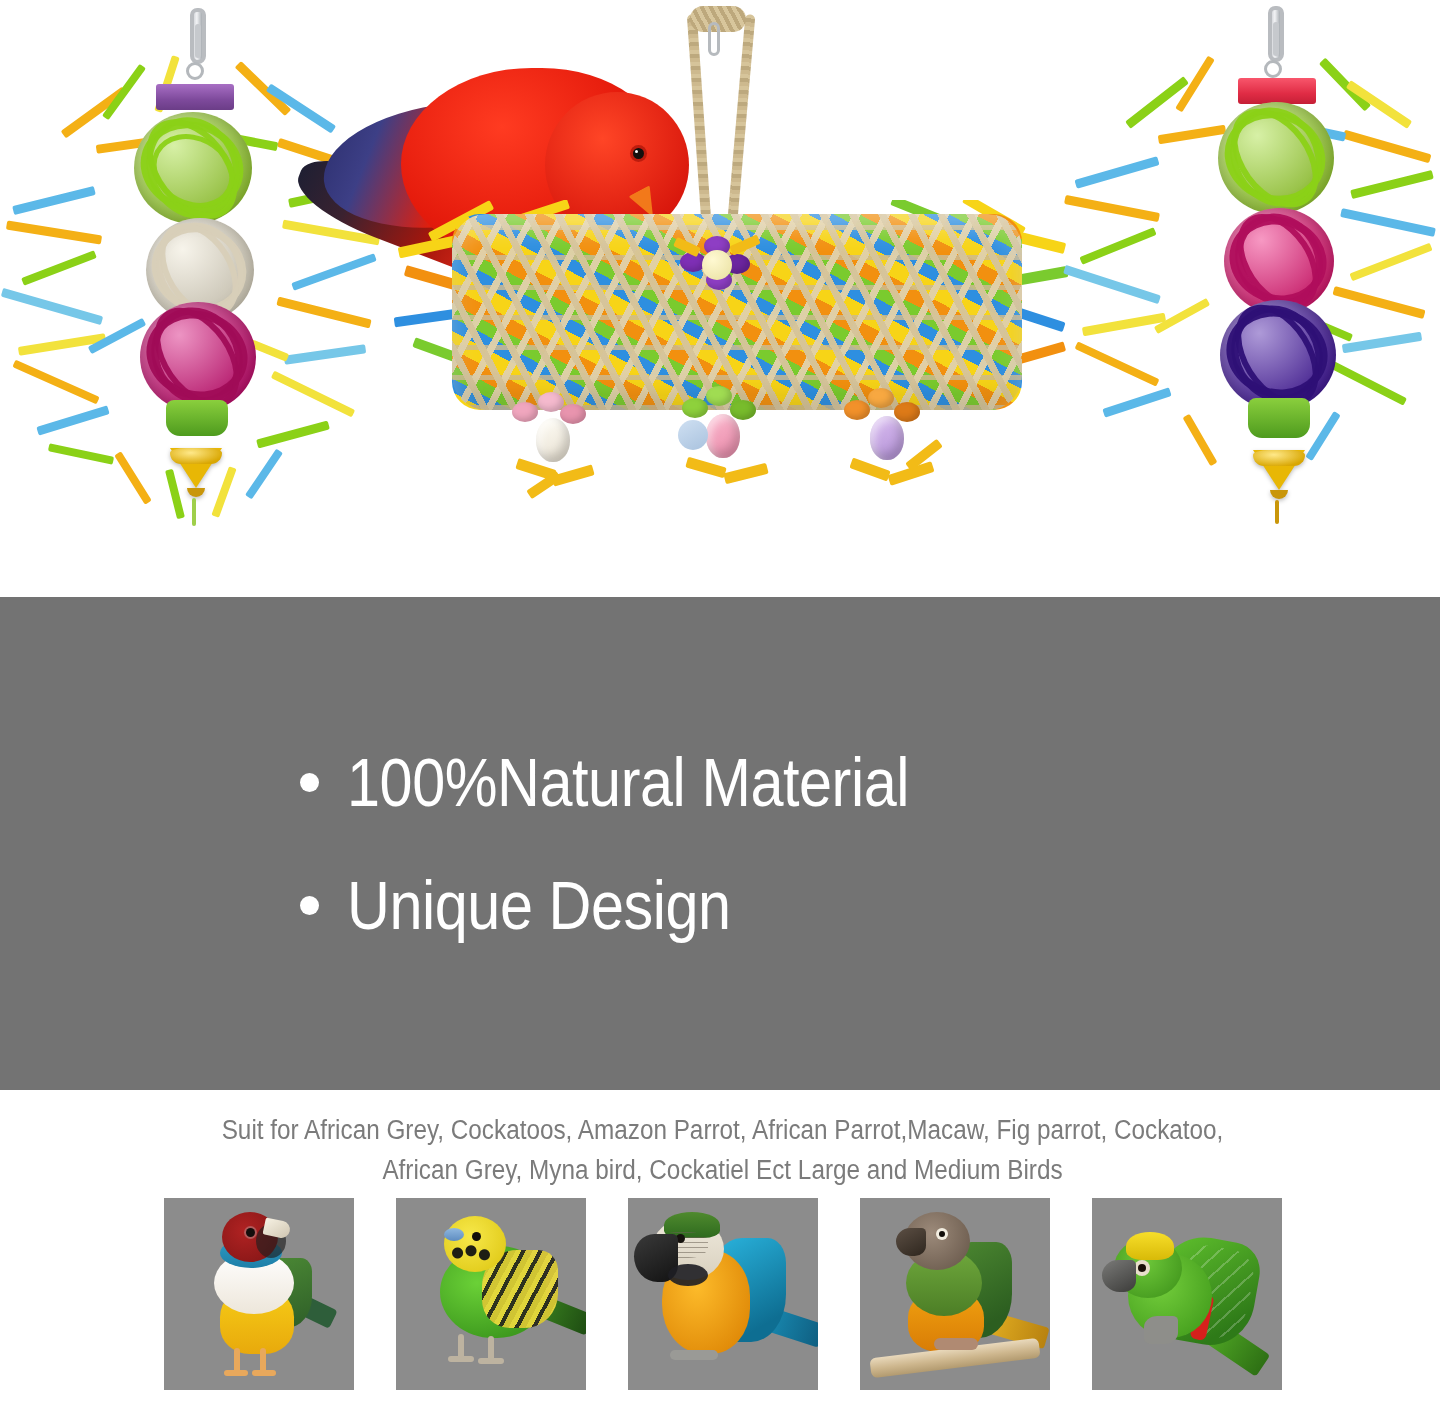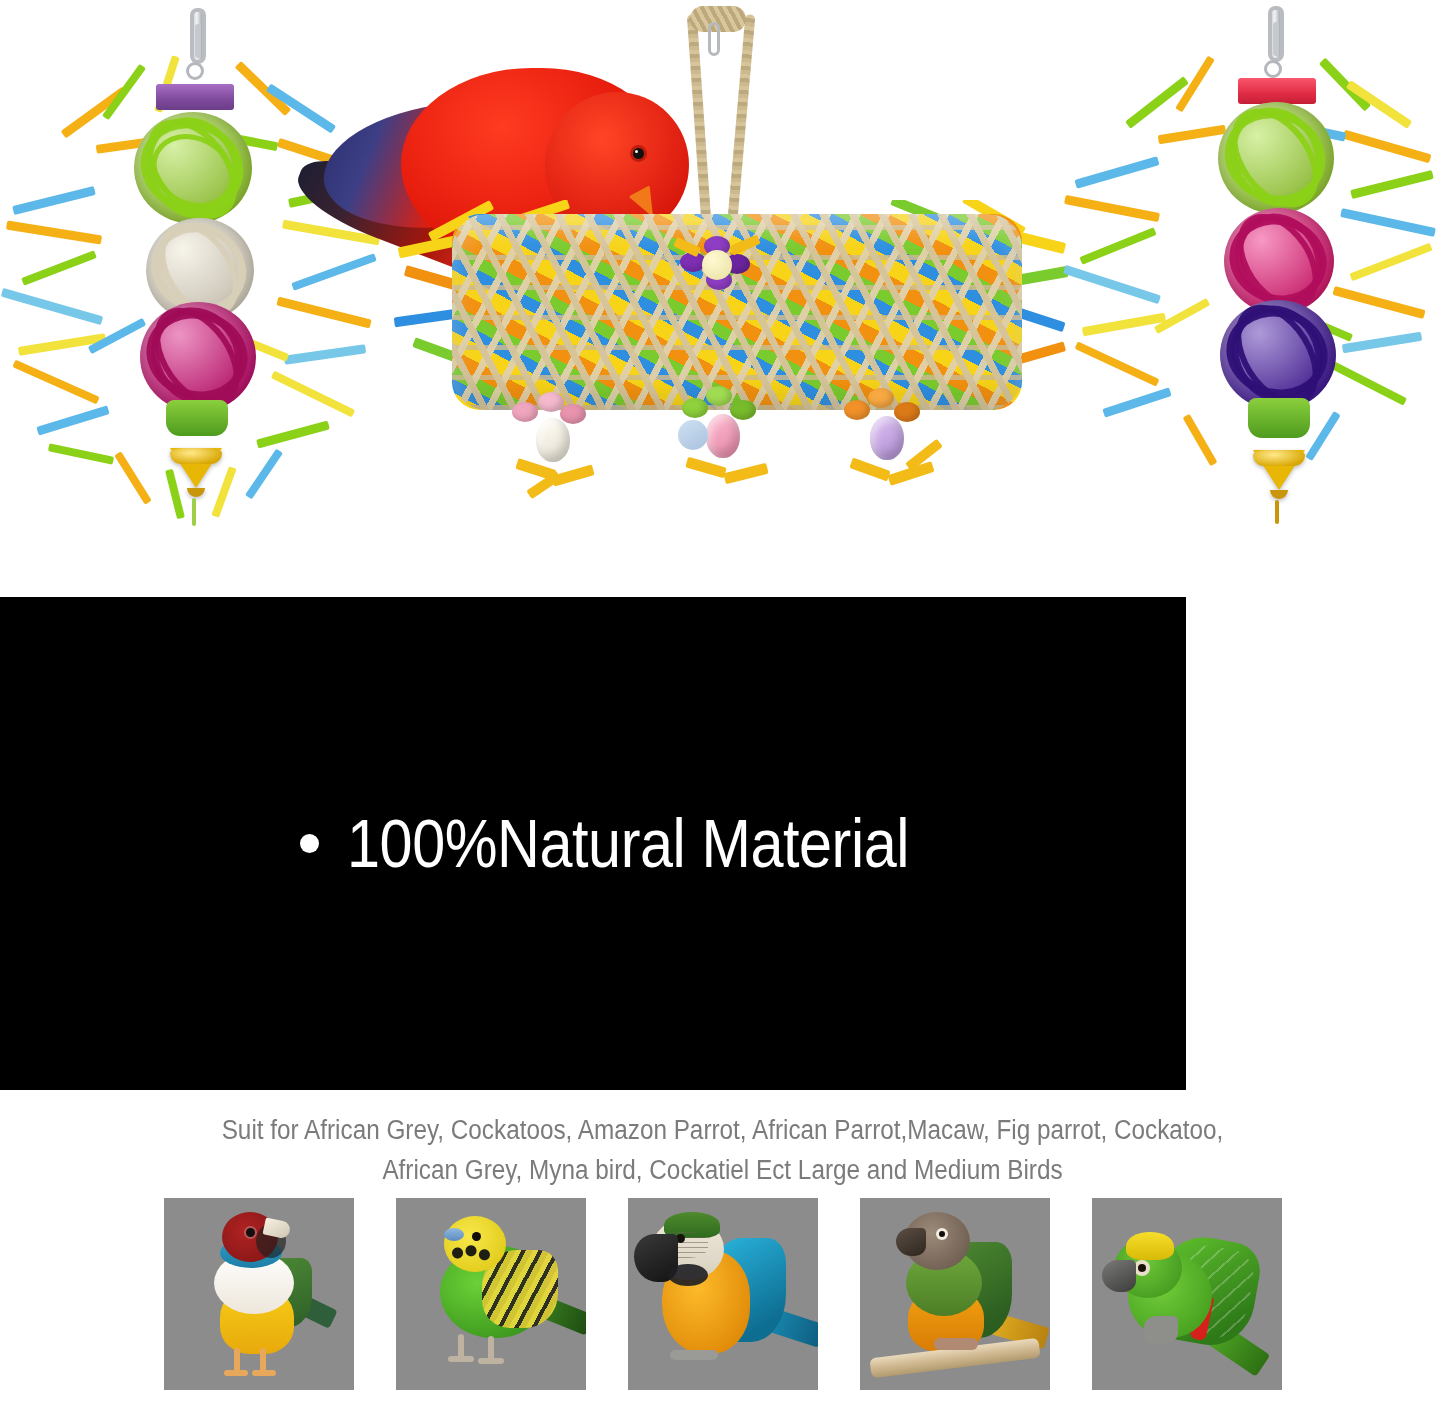--- a/index.html
+++ b/index.html
@@ -187,22 +187,22 @@
   .strawknot {
     position:absolute;
     background:#f2bb17;
     border-radius:2px;
   }
 
   
   .banner {
     position: absolute;
     left: 0;
-    width: 1186px;
-    background: #000000;
+    width: 1440px;
+    background: #737373;
     display: flex;
     flex-direction: column;
     justify-content: center;
   }
   .feature-row {
     display: flex;
     align-items: center;
     padding-left: 300px;
   }
   .feature-dot {
@@ -496,20 +496,24 @@
 </div>
 
 <div class="banner" style="top:597px; height:493px;">
 
   <div class="feature-row" style="height:123px;">
     <div class="feature-dot"></div>
     <div class="feature-text">100%Natural Material</div>
   </div>
 
 
+  <div class="feature-row" style="height:123px;">
+    <div class="feature-dot"></div>
+    <div class="feature-text">Unique Design</div>
+  </div>
 
 </div>
 
 <div class="caption" style="top:1110px;">
   <span>Suit for African Grey, Cockatoos, Amazon Parrot, African Parrot,Macaw, Fig parrot, Cockatoo,</span>
   <span>African Grey, Myna bird, Cockatiel Ect Large and Medium Birds</span>
 </div>
 
 <div class="thumbs" style="top:1198px;">
 

